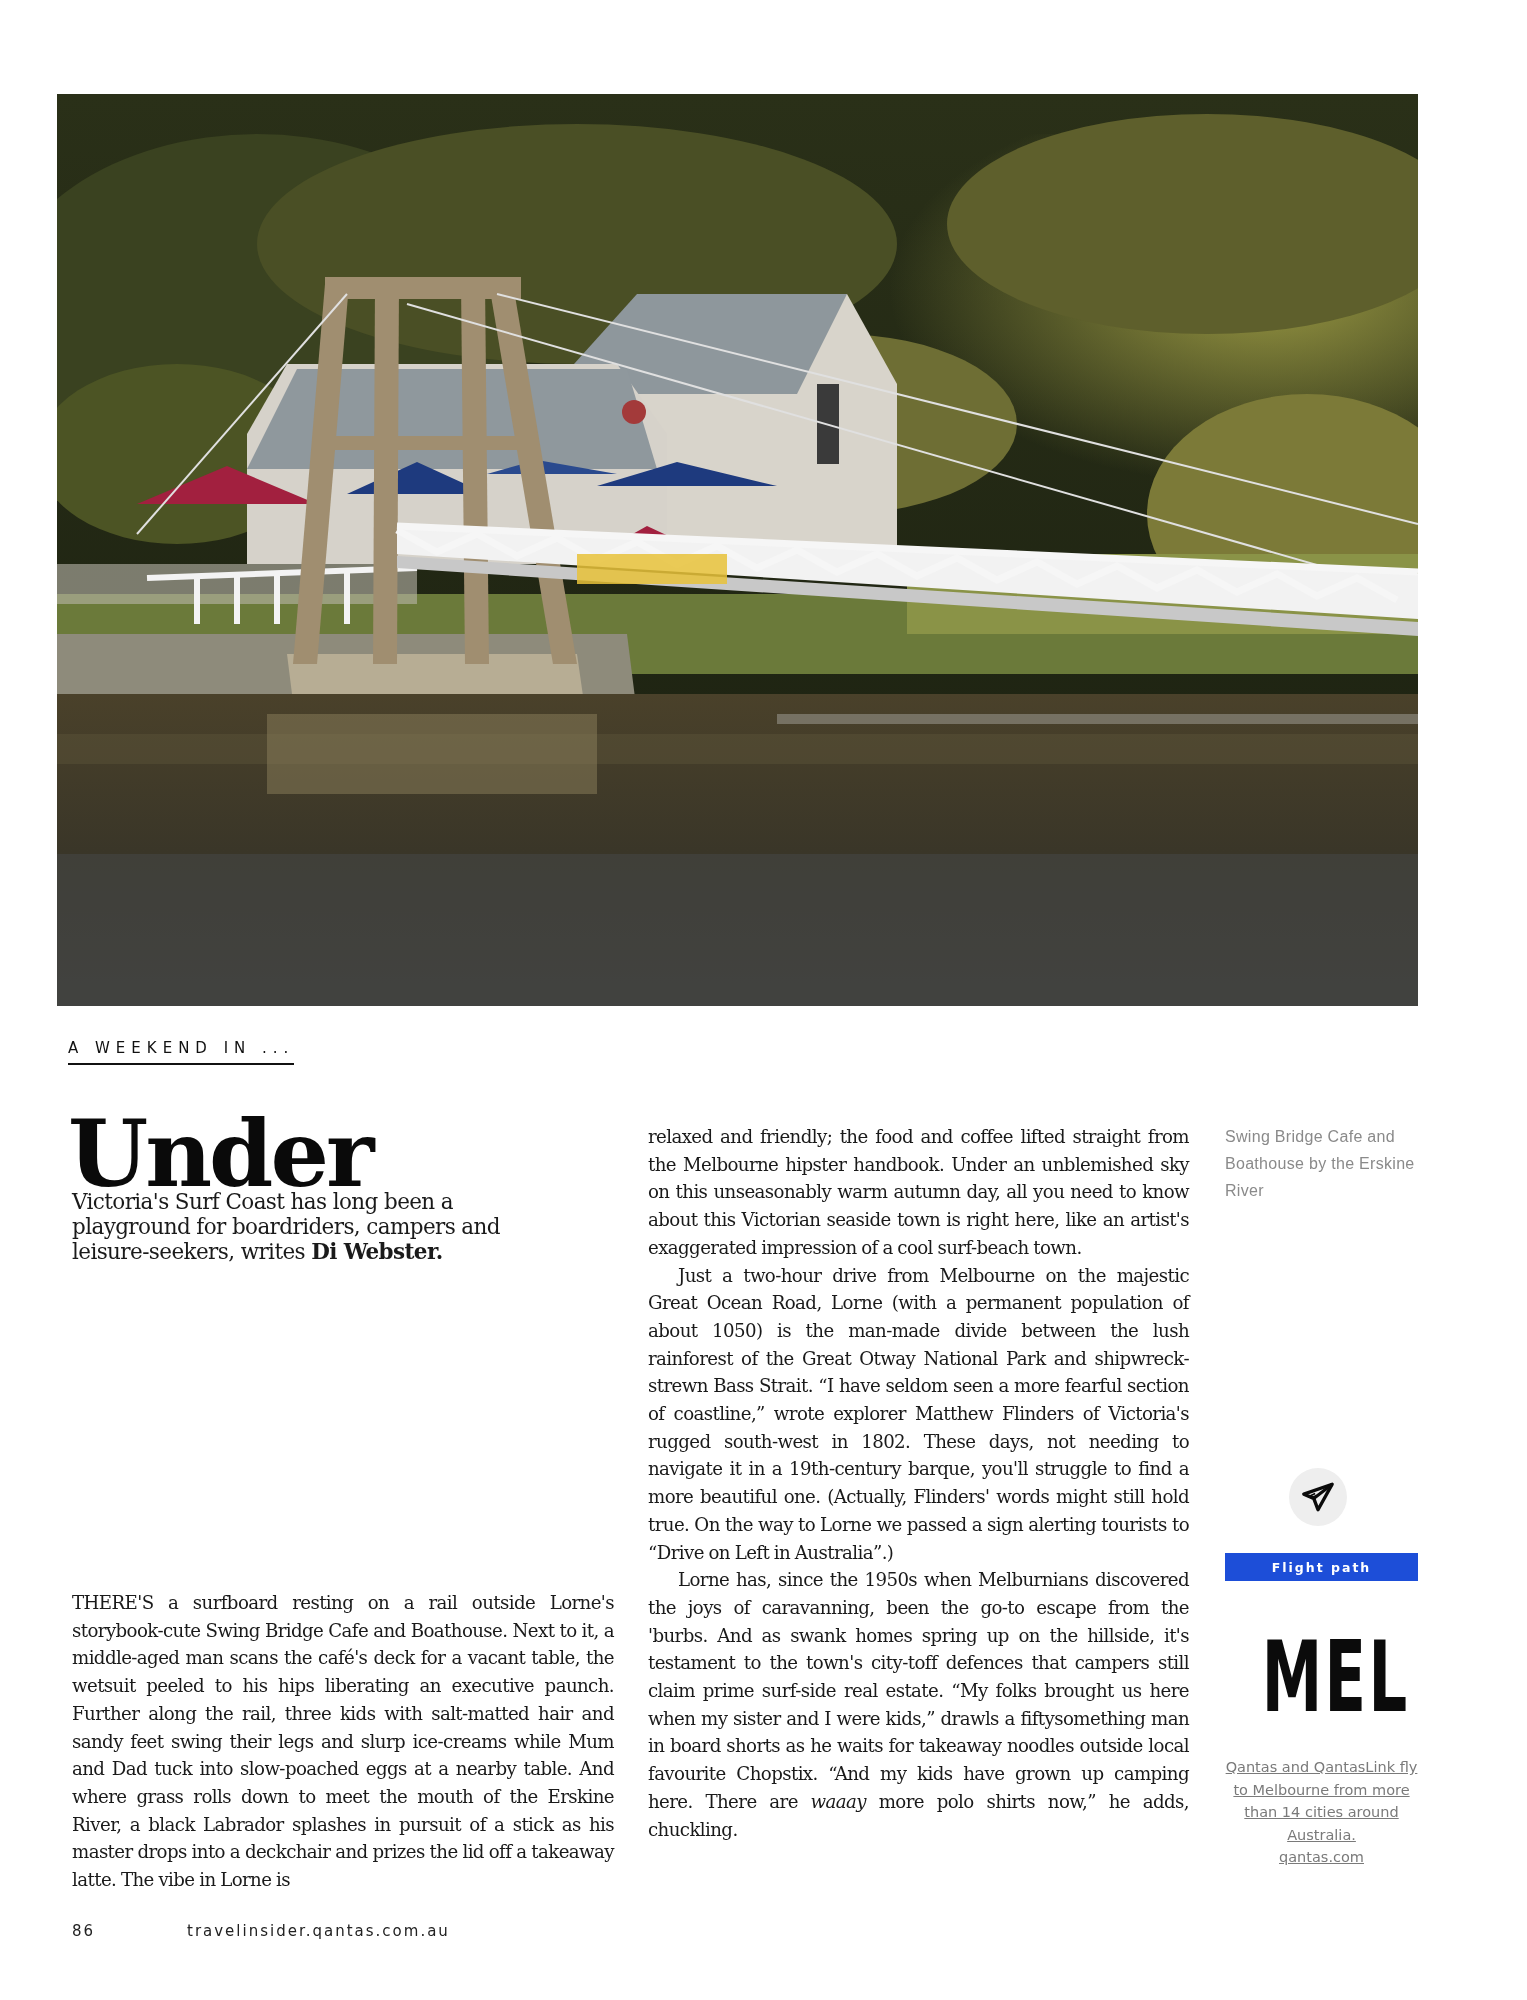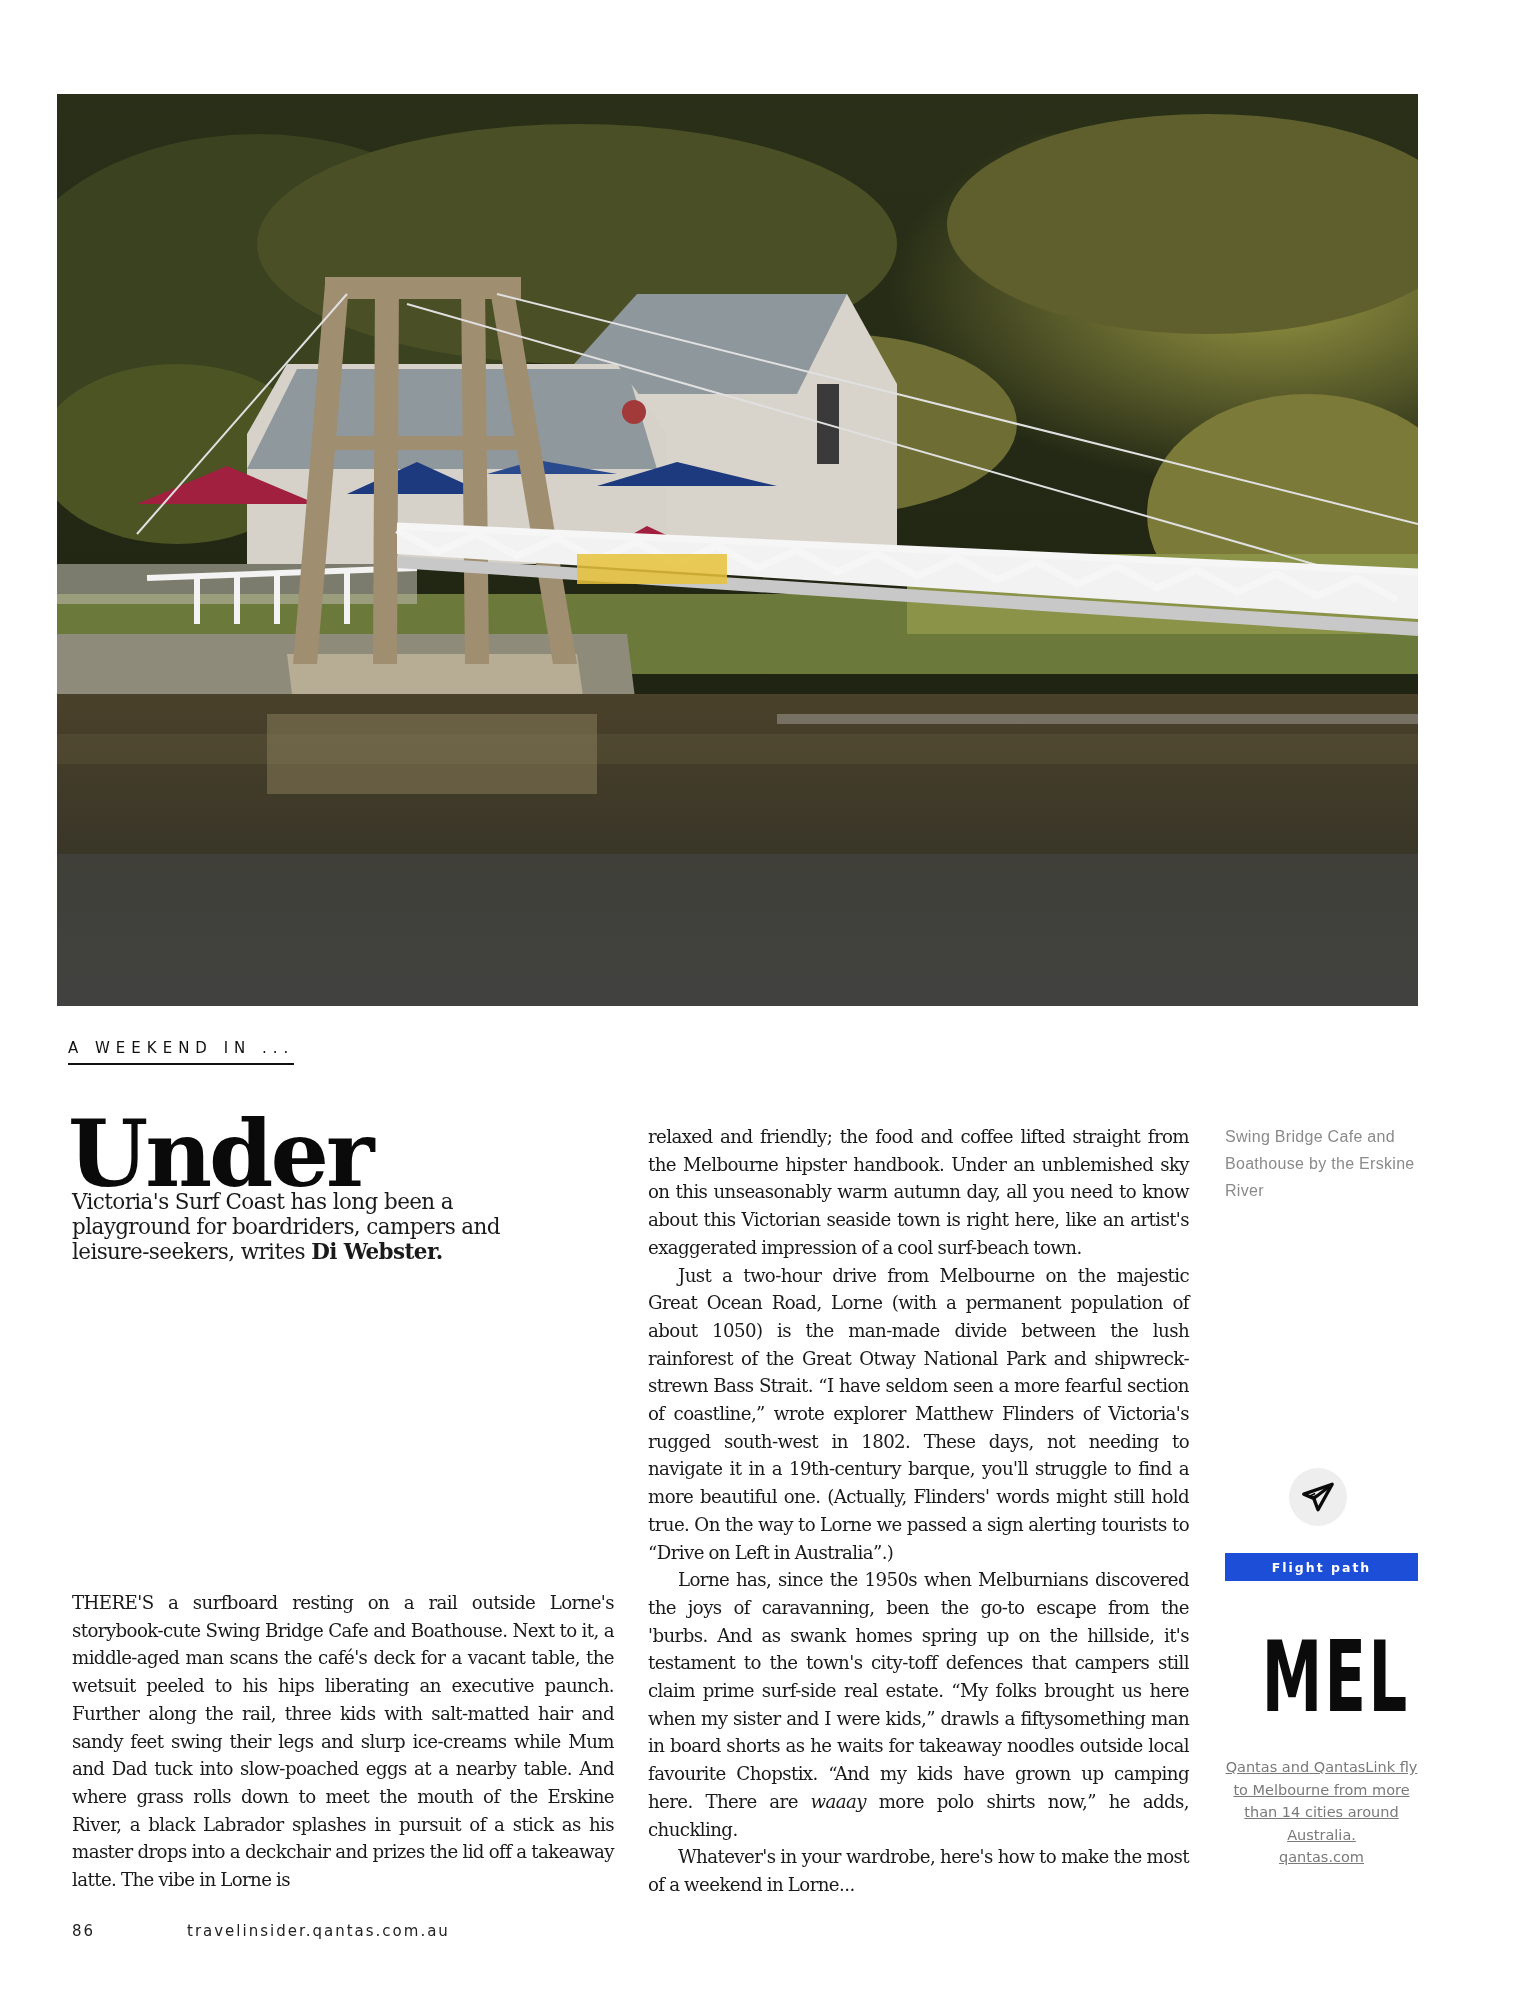--- a/index.html
+++ b/index.html
@@ -138,21 +138,20 @@
 </div>
 
 <div class="col col-left">
   <p>THERE'S a surfboard resting on a rail outside Lorne's storybook-cute Swing Bridge Cafe and Boathouse. Next to it, a middle-aged man scans the café's deck for a vacant table, the wetsuit peeled to his hips liberating an executive paunch. Further along the rail, three kids with salt-matted hair and sandy feet swing their legs and slurp ice-creams while Mum and Dad tuck into slow-poached eggs at a nearby table. And where grass rolls down to meet the mouth of the Erskine River, a black Labrador splashes in pursuit of a stick as his master drops into a deckchair and prizes the lid off a takeaway latte. The vibe in Lorne is</p>
 </div>
 
 <div class="col col-mid">
   <p>relaxed and friendly; the food and coffee lifted straight from the Melbourne hipster handbook. Under an unblemished sky on this unseasonably warm autumn day, all you need to know about this Victorian seaside town is right here, like an artist's exaggerated impression of a cool surf-beach town.</p>
   <p class="indent">Just a two-hour drive from Melbourne on the majestic Great Ocean Road, Lorne (with a permanent population of about 1050) is the man-made divide between the lush rainforest of the Great Otway National Park and shipwreck-strewn Bass Strait. “I have seldom seen a more fearful section of coastline,” wrote explorer Matthew Flinders of Victoria's rugged south-west in 1802. These days, not needing to navigate it in a 19th-century barque, you'll struggle to find a more beautiful one. (Actually, Flinders' words might still hold true. On the way to Lorne we passed a sign alerting tourists to “Drive on Left in Australia”.)</p>
   <p class="indent"><span>Lorne has, since the 1950s when Melburnians discovered the joys of caravanning, been the go-to escape from the 'burbs. And as swank homes spring up on the hillside, it's testament to the town's city-toff defences that campers still claim prime surf-side real estate. “My folks brought us here when my sister and I were kids,” drawls a fiftysomething man in board shorts as he waits for takeaway noodles outside local favourite Chopstix. “And my kids have grown up camping here. There are </span><i>waaay</i><span> more polo shirts now,” he adds, chuckling.</span></p>
-  <p class="indent">Whatever's in your wardrobe, here's how to make the most of a weekend in Lorne...</p>
 </div>
 
 <div class="caption">Swing Bridge Cafe and Boathouse by the Erskine River</div>
 
 <div class="plane-wrap">
   <svg width="34" height="34" viewBox="0 0 24 24">
     <path d="M22 3 L2 10 L9 13 L12 21 Z" fill="none" stroke="#0b0b0b" stroke-width="2.4" stroke-linejoin="round"></path>
     <path d="M22 3 L9 13" stroke="#0b0b0b" stroke-width="2.2"></path>
     <path d="M6 11.5 L10 9.5 M7 13 L11 11" stroke="#0b0b0b" stroke-width="1.3"></path>
   </svg>

